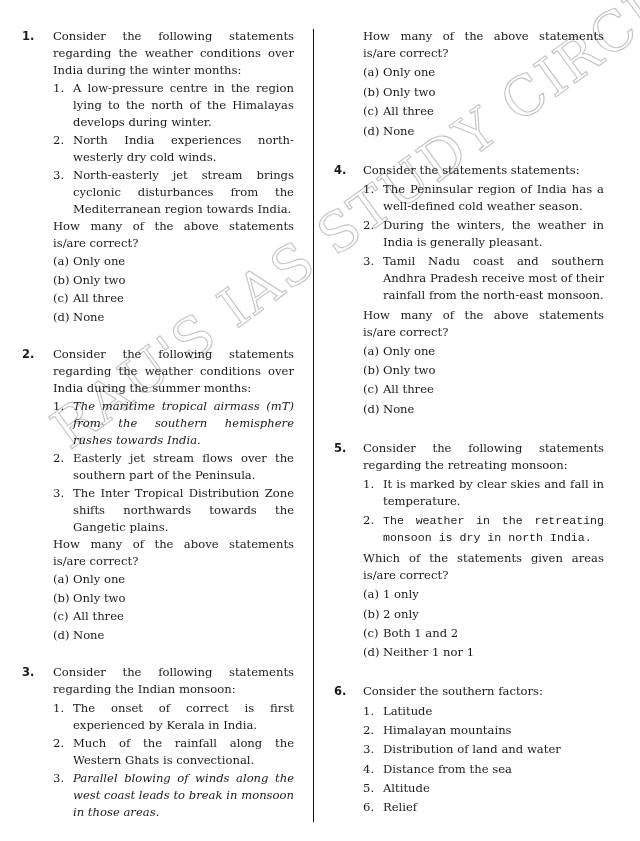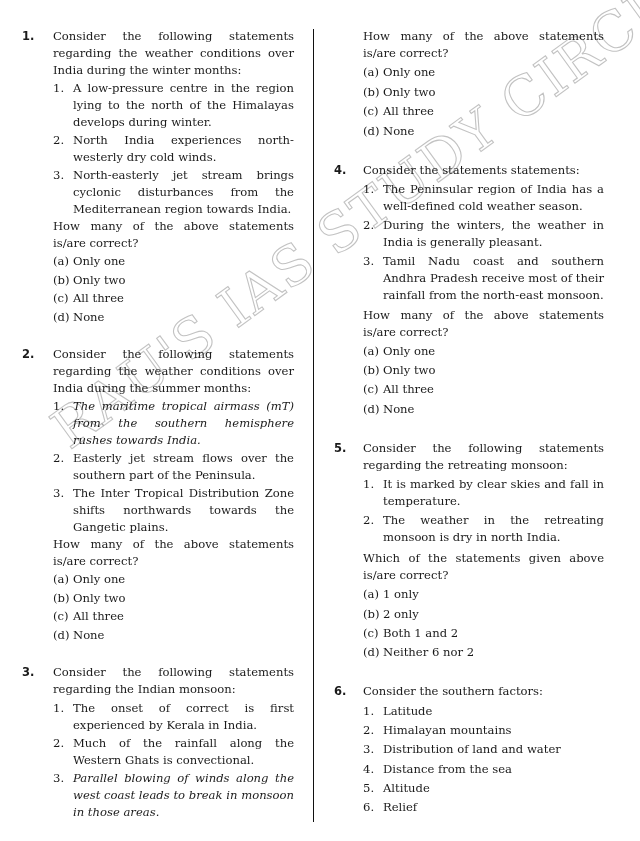--- a/index.html
+++ b/index.html
@@ -176,38 +176,38 @@
 
   <div class="q" style="left:20px;top:440px;width:300px;">
     <span class="qnum" style="top:1px;">5.</span>
     <div class="stem" style="left:29px;top:0;width:241px;">Consider the following statements regarding the retreating monsoon:</div>
     <div class="stmt" style="left:29px;top:36px;width:241px;">
       <span class="n">1.</span>
       <span class="t" style="width:221px;">It is marked by clear skies and fall in temperature.</span>
     </div>
     <div class="stmt" style="left:29px;top:72px;width:241px;">
       <span class="n">2.</span>
-      <span class="t" style="width:221px;">The weather in the retreating monsoon is dry in north India.</span>
-    </div>
-    <div class="stem" style="left:29px;top:110px;width:241px;">Which of the statements given above is/are correct?</div>
+      <span class="t" style="width:221px;font-family:Liberation Mono, monospace;">The weather in the retreating monsoon is dry in north India.</span>
+    </div>
+    <div class="stem" style="left:29px;top:110px;width:241px;">Which of the statements given areas is/are correct?</div>
     <div class="opt" style="left:29px;top:146px;">
         <span class="l">(a)</span>
         <span class="t">1 only</span>
       </div>
     <div class="opt" style="left:29px;top:166px;">
         <span class="l">(b)</span>
         <span class="t">2 only</span>
       </div>
     <div class="opt" style="left:29px;top:185px;">
         <span class="l">(c)</span>
         <span class="t">Both 1 and 2</span>
       </div>
     <div class="opt" style="left:29px;top:204px;">
         <span class="l">(d)</span>
-        <span class="t">Neither 6 nor 2</span>
+        <span class="t">Neither 1 nor 1</span>
       </div>
   </div>
 
   <div class="q" style="left:20px;top:683px;width:300px;">
     <span class="qnum" style="top:1px;">6.</span>
     <div class="stem" style="left:29px;top:0;width:241px;">Consider the southern factors:</div>
     <div class="opt" style="left:29px;top:20px;">
         <span class="l">1.</span>
         <span class="t">Latitude</span>
       </div>

